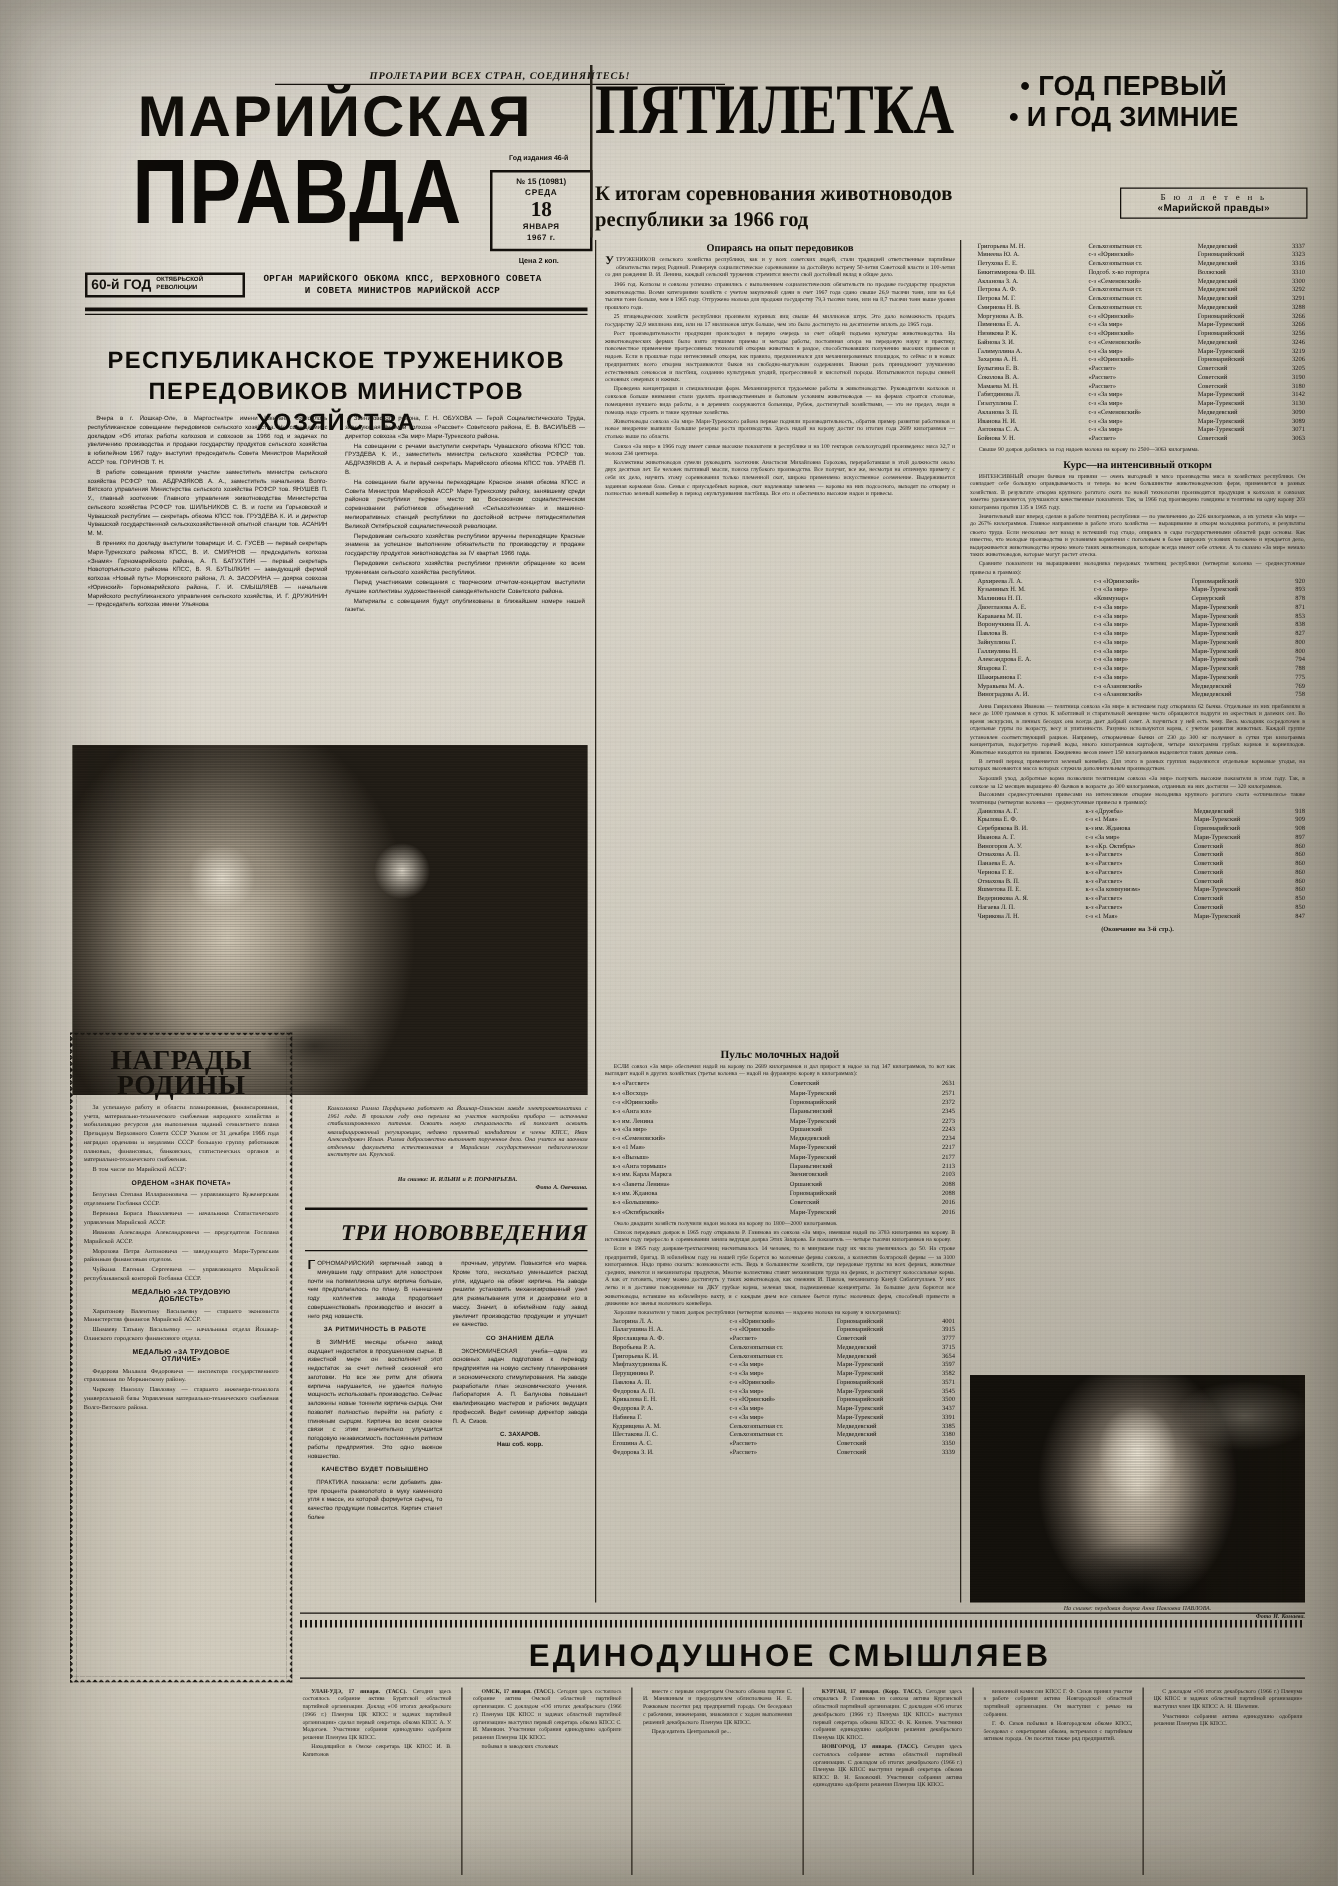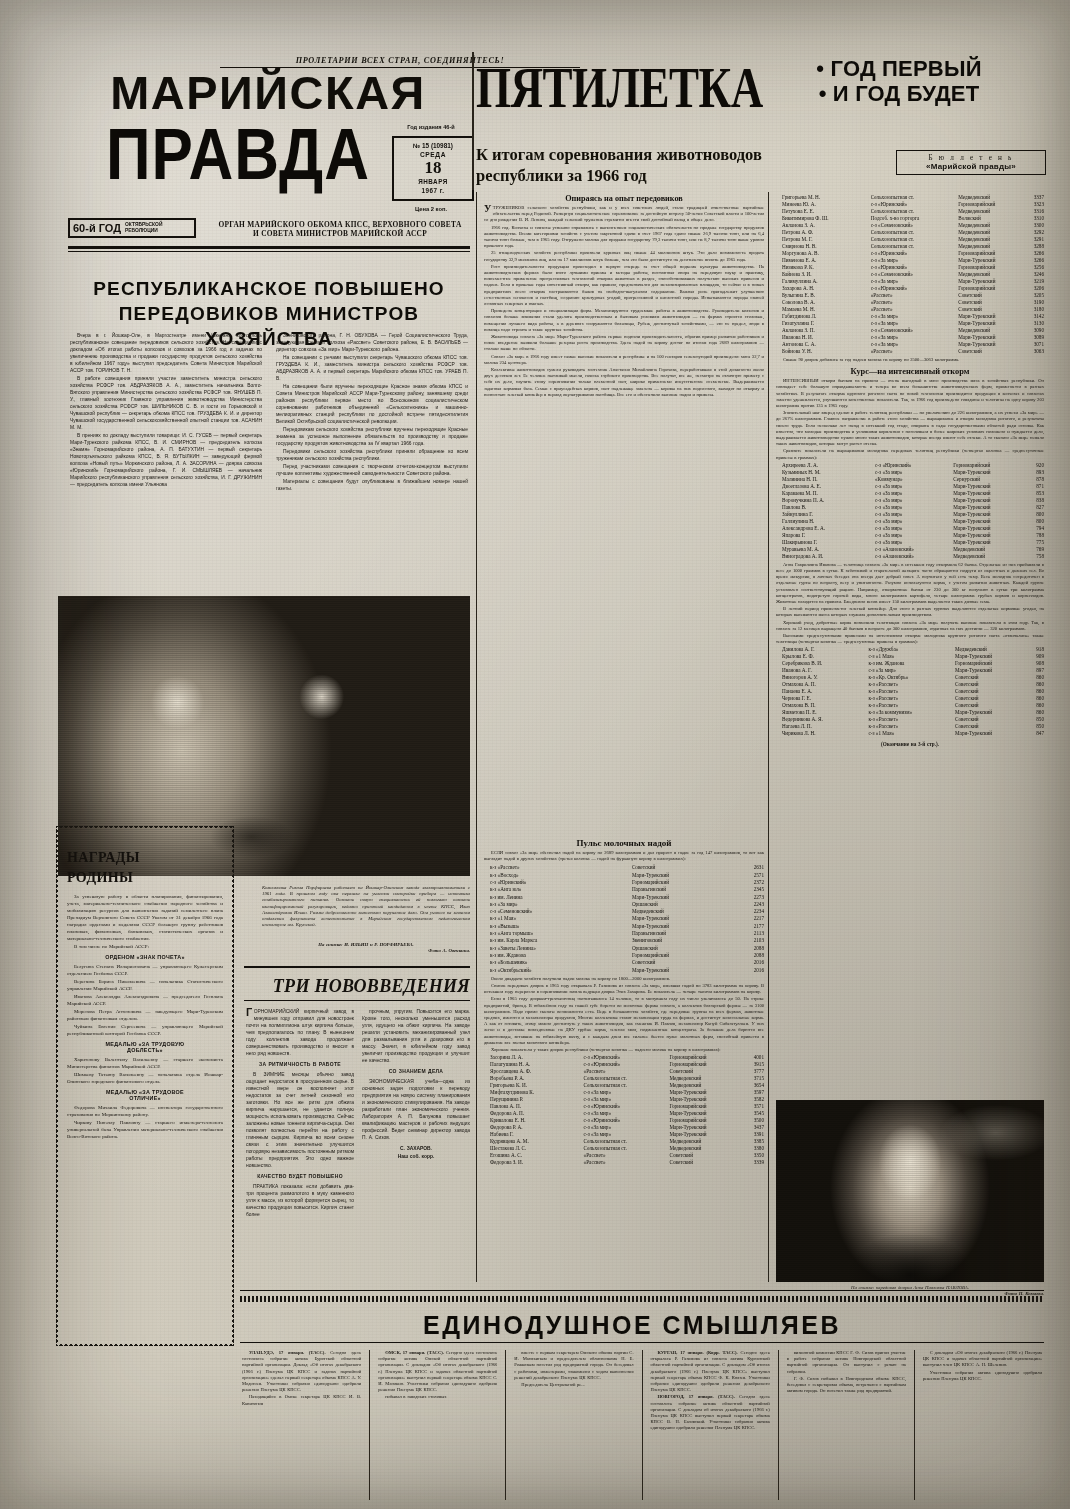--- a/index.html
+++ b/index.html
@@ -47,22 +47,22 @@
   #issuebox .big{font-family:"Liberation Serif",serif;font-weight:bold;font-size:17px;line-height:18px;}
   #issuebox .l3{font-family:"Liberation Sans",sans-serif;font-weight:bold;font-size:6.3px;letter-spacing:.5px;}
   #yearline{position:absolute;left:348px;top:84px;width:78px;text-align:center;
     font-family:"Liberation Sans",sans-serif;font-weight:bold;font-size:5.6px;}
   #price{position:absolute;left:348px;top:166px;width:78px;text-align:center;
     font-family:"Liberation Sans",sans-serif;font-weight:bold;font-size:5.8px;}
   #jub{position:absolute;left:24px;top:178px;width:118px;border:2.2px solid #14110d;
     padding:2px 3px;display:flex;align-items:center;gap:4px;}
   #jub .n{font-family:"Liberation Sans",sans-serif;font-weight:bold;font-size:11px;white-space:nowrap;}
   #jub .t{font-family:"Liberation Sans",sans-serif;font-weight:bold;font-size:4.9px;line-height:5.6px;}
-  #organ{position:absolute;left:158px;top:180px;width:276px;text-align:center;
-    font-family:Liberation Serif, serif;font-weight:bold;font-size:7.4px;line-height:9.4px;letter-spacing:.3px;}
+  #organ{position:absolute;left:140px;top:180px;width:276px;text-align:center;
+    font-family:Liberation Mono, monospace;font-weight:bold;font-size:7.4px;line-height:9.4px;letter-spacing:.3px;}
 
   
   .hr{position:absolute;background:#14110d;}
   .vr{position:absolute;background:#2a251c;}
 
   
   #bighead{position:absolute;left:432px;top:14px;width:568px;height:92px;}
   #ph1{position:absolute;left:0;top:6px;font-family:"Liberation Serif",serif;font-weight:bold;
     font-size:45px;line-height:45px;letter-spacing:-.5px;transform:scaleY(1.26);transform-origin:left top;color:#0d0b08;}
   #ph2{position:absolute;left:278px;top:2px;width:290px;text-align:center;
@@ -85,22 +85,22 @@
     letter-spacing:.3px;margin:4px 0 3px;}
 
   
   .photo{position:absolute;overflow:hidden;background:#8e887c;}
   .photo .px{position:absolute;inset:0;}
 
   
   #awards{position:absolute;left:12px;top:786px;width:178px;height:520px;
     padding:6px 7px 4px;box-sizing:border-box;}
   .zig{position:absolute;background-repeat:repeat;}
-  #aw-title{font-family:"Liberation Serif",serif;font-weight:bold;font-size:14px;line-height:20px;
-    text-align:left;letter-spacing:.4px;margin:12px 0 5px;}
+  #aw-title{font-family:"Liberation Serif",serif;font-weight:bold;font-size:22px;line-height:20px;
+    text-align:center;letter-spacing:.4px;margin:2px 0 5px;}
 
   
   table.dt{border-collapse:collapse;width:100%;font-family:"Liberation Serif",serif;font-size:5.5px;line-height:7.6px;}
   table.dt td{padding:0;vertical-align:top;white-space:nowrap;}
   table.dt td.n{padding-left:6px;}
   table.dt td.v{text-align:right;}
 
   
   #uni{position:absolute;left:176px;top:1271px;width:824px;text-align:center;
     font-family:"Liberation Sans",sans-serif;font-weight:bold;font-size:25px;letter-spacing:2.5px;color:#0e0c08;}
@@ -136,36 +136,36 @@
       <div>И СОВЕТА МИНИСТРОВ МАРИЙСКОЙ АССР</div>
     </div>
 
     <div class="hr" style="left:24px;top:206px;width:402px;height:2.6px;"></div>
     <div class="hr" style="left:24px;top:211px;width:402px;height:1px;"></div>
 
     <div id="bighead">
       <div id="ph1">ПЯТИЛЕТКА</div>
       <div id="ph2">
         <div>• ГОД  ПЕРВЫЙ</div>
-        <div>• И ГОД БУДЕТ</div>
+        <div>• И ГОД ЗИМНИЕ</div>
       </div>
     </div>
     <div id="subhead">
       <div>К итогам соревнования животноводов</div>
       <div>республики за 1966 год</div>
     </div>
     <div id="bull">
       <div class="a">Б ю л л е т е н ь</div>
       <div class="b2">«Марийской правды»</div>
     </div>
 
     <div class="vr" style="left:428px;top:12px;width:1.6px;height:138px;"></div>
 
     <div id="lhead">
-      <div>РЕСПУБЛИКАНСКОЕ  ПОВЫШЕНО</div>
+      <div>РЕСПУБЛИКАНСКОЕ  ТРУЖЕНИКОВ</div>
       <div>ПЕРЕДОВИКОВ  МИНИСТРОВ  ХОЗЯЙСТВА</div>
     </div>
 
     <div class="blk sans" id="la1" style="position:absolute;left:26px;top:292px;width:192px;height:250px;overflow:hidden;">
       <p>Вчера в г. Йошкар-Оле, в Маргостеатре имени Шкетана состоялось республиканское совещание передовиков сельского хозяйства. На совещании с докладом «Об итогах работы колхозов и совхозов за 1966 год и задачах по увеличению производства и продажи государству продуктов сельского хозяйства в юбилейном 1967 году» выступил председатель Совета Министров Марийской АССР тов. ГОРИНОВ Т. Н.</p>
       <p>В работе совещания приняли участие заместитель министра сельского хозяйства РСФСР тов. АБДРАЗЯКОВ А. А., заместитель начальника Волго-Вятского управления Министерства сельского хозяйства РСФСР тов. ЯНУШЕВ П. У., главный зоотехник Главного управления животноводства Министерства сельского хозяйства РСФСР тов. ШИЛЬНИКОВ С. В. и гости из Горьковской и Чувашской республик — секретарь обкома КПСС тов. ГРУЗДЕВА К. И. и директор Чувашской государственной сельскохозяйственной опытной станции тов. АСАНИН М. М.</p>
       <p>В прениях по докладу выступили товарищи: И. С. ГУСЕВ — первый секретарь Мари-Турекского райкома КПСС, В. И. СМИРНОВ — председатель колхоза «Знамя» Горномарийского района, А. П. БАТУХТИН — первый секретарь Новоторъяльского райкома КПСС, В. Я. БУТЫЛКИН — заведующий фермой колхоза «Новый путь» Моркинского района, Л. А. ЗАСОРИНА — доярка совхоза «Юринский» Горномарийского района, Г. И. СМЫШЛЯЕВ — начальник Марийского республиканского управления сельского хозяйства, И. Г. ДРУЖИНИН — председатель колхоза имени Ульянова</p>
     </div>
     <div class="blk sans" id="la2" style="position:absolute;left:232px;top:292px;width:192px;height:250px;overflow:hidden;">
       <p>Звениговского района, Г. Н. ОБУХОВА — Герой Социалистического Труда, заведующая фермой колхоза «Рассвет» Советского района, Е. В. ВАСИЛЬЕВ — директор совхоза «За мир» Мари-Турекского района.</p>

